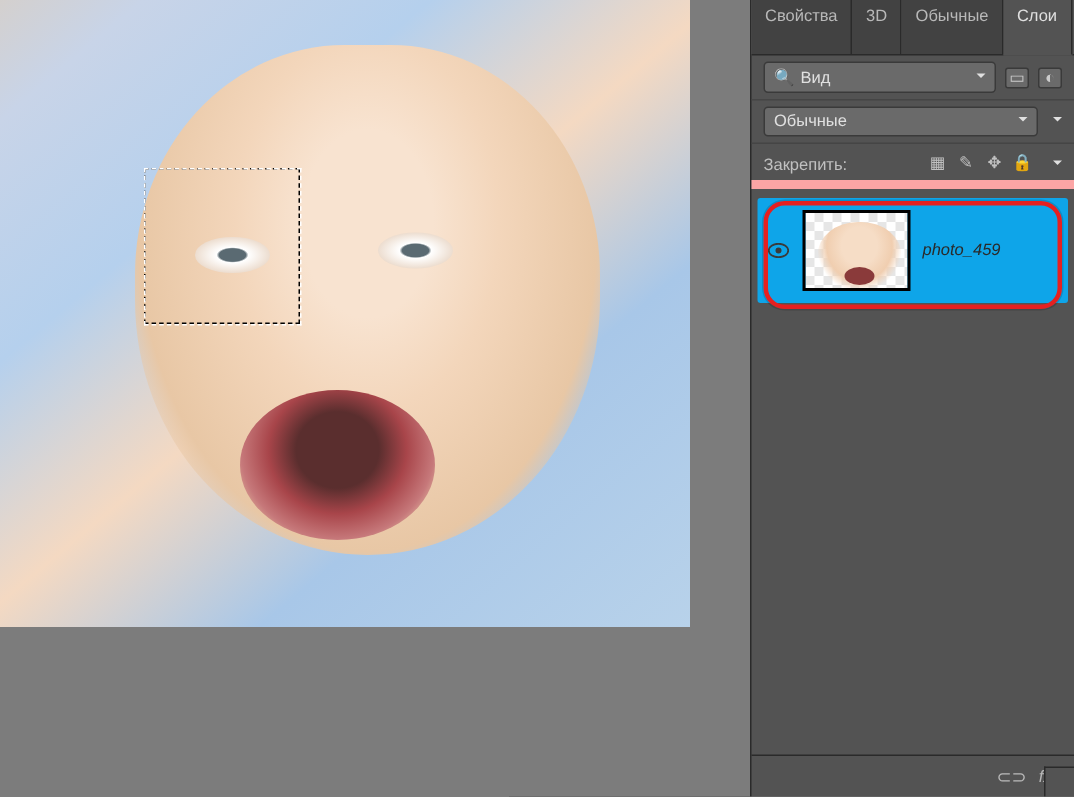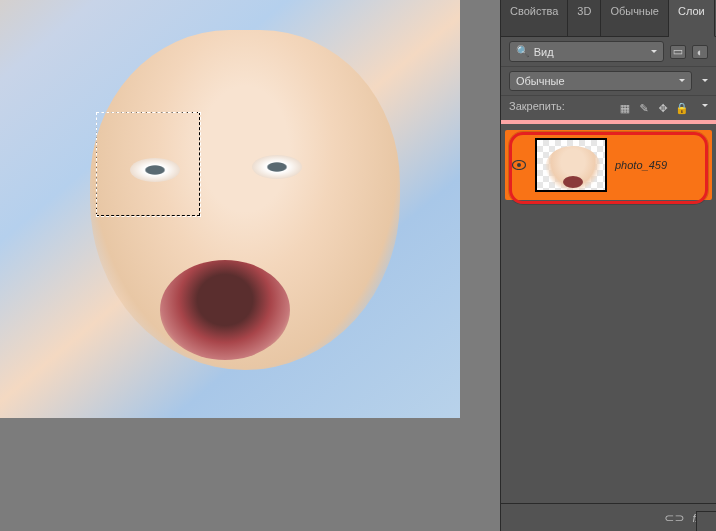--- a/index.html
+++ b/index.html
@@ -15,26 +15,26 @@
 .gray-bar{position:absolute;left:0;top:418px;width:460px;height:113px;background:#7c7c7c}
 .panel{width:216px;background:#535353;display:flex;flex-direction:column;border-left:1px solid #2a2a2a}
 .tabs{display:flex;height:37px;background:#535353;border-bottom:1px solid #2a2a2a}
 .tab{padding:5px 9px;color:#b8b8b8;background:#424242;border-right:1px solid #2a2a2a;cursor:pointer}
 .tab.active{background:#535353;color:#e0e0e0;border-bottom:1px solid #535353;margin-bottom:-1px;font-weight:normal}
 .tabs-menu{margin-left:auto;padding:5px 8px;color:#b8b8b8;cursor:pointer}
 .row{display:flex;align-items:center;padding:4px 8px;gap:6px;border-bottom:1px solid #454545}
 .dropdown{flex:1;background:#6a6a6a;border:1px solid #3a3a3a;border-radius:3px;padding:3px 6px;color:#e0e0e0;display:flex;align-items:center;gap:4px;cursor:pointer}
 .dd-arrow::after{content:"";display:inline-block;border:3px solid transparent;border-top-color:#e0e0e0;margin-top:2px}
 .icon-sq{width:16px;height:14px;background:#6a6a6a;border:1px solid #3a3a3a;border-radius:2px;cursor:pointer;display:flex;align-items:center;justify-content:center;color:#ccc}
-.lock-row{display:flex;align-items:flex-start;padding:4px 8px;gap:6px;color:#c0c0c0;border-bottom:4px solid #fca5a5}
+.lock-row{display:flex;align-items:flex-end;padding:4px 8px;gap:6px;color:#c0c0c0;border-bottom:6px solid #fca5a5}
 .lock-icons{display:flex;gap:3px;margin-left:auto}
 .lock-icons span{width:16px;height:16px;display:flex;align-items:center;justify-content:center;cursor:pointer;color:#c0c0c0}
 .layers{flex:1;overflow:auto;padding:6px 4px;position:relative}
 .layer{display:flex;align-items:center;gap:8px;padding:8px 6px;border-radius:2px}
-.layer.selected{background:#f97316}
+.layer.selected{background:#0ea5e9}
 .highlight-ring{position:absolute;left:8px;top:8px;right:8px;height:72px;border:3px solid #e52020;border-radius:14px;pointer-events:none;box-shadow:0 0 0 1px rgba(0,0,0,.15)}
 .vis{width:16px;height:16px;cursor:pointer;display:flex;align-items:center;justify-content:center;color:#3a3a3a}
 .thumb{width:72px;height:54px;border:2px solid #000;background:#fff;position:relative;overflow:hidden}
 .checker{background:repeating-conic-gradient(#e6e6e6 0 25%,#fff 0 50%) 0 0/12px 12px}
 .thumb-baby{position:absolute;left:8px;top:6px;width:56px;height:46px;background:radial-gradient(ellipse at 50% 35%,#f6ddc6 30%,#f0ceb0 55%,transparent 72%);border-radius:48% 48% 50% 50%}
 .thumb-baby::after{content:"";position:absolute;left:18px;top:30px;width:20px;height:12px;background:#8a3a3a;border-radius:50%}
 .thumb2-bg{position:absolute;inset:0;background:linear-gradient(135deg,#3b5f8a 0%,#7ba3cc 30%,#5c7fa5 60%,#2e4a6a 100%)}
 .thumb2-face{position:absolute;left:18px;top:10px;width:34px;height:32px;background:#f3d6bc;border-radius:50%}
 .layer-name{color:#2a2a2a;font-style:italic}
 .layer:not(.selected) .layer-name{color:#e0e0e0}

